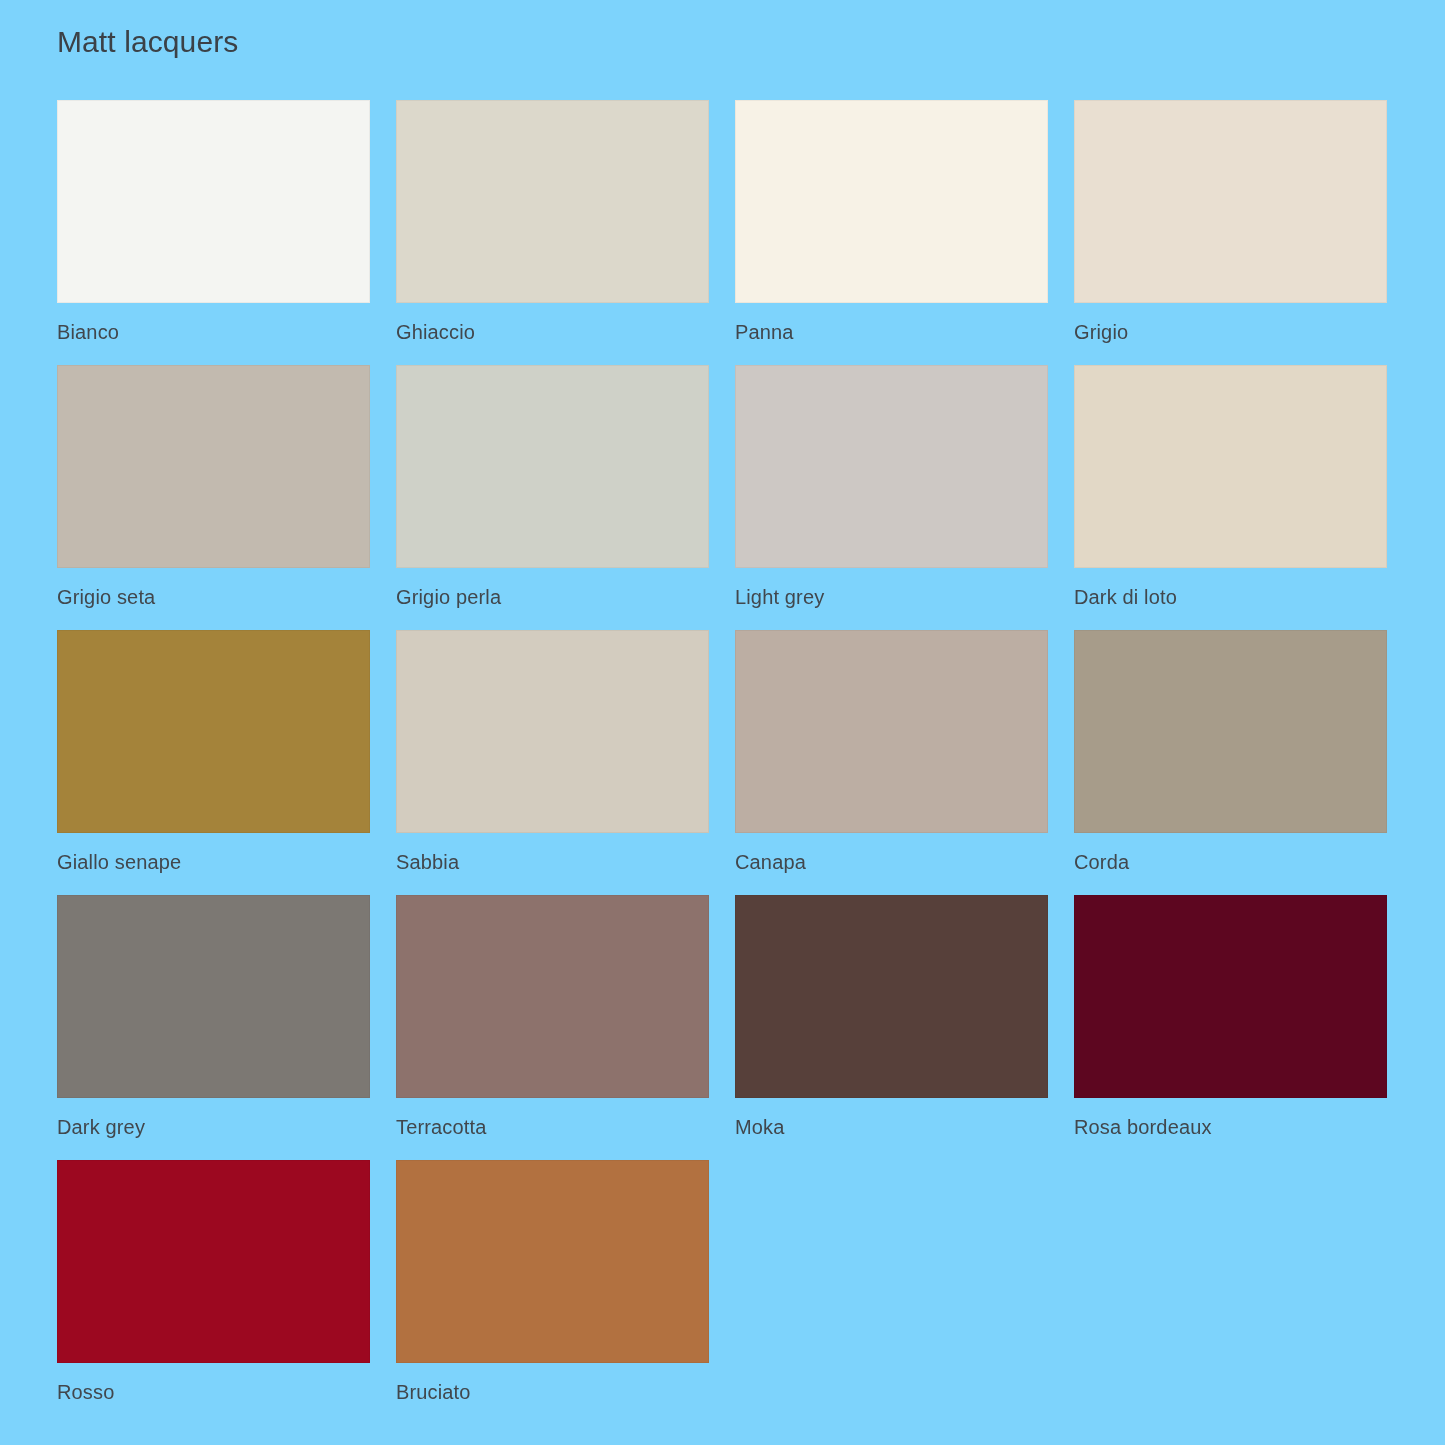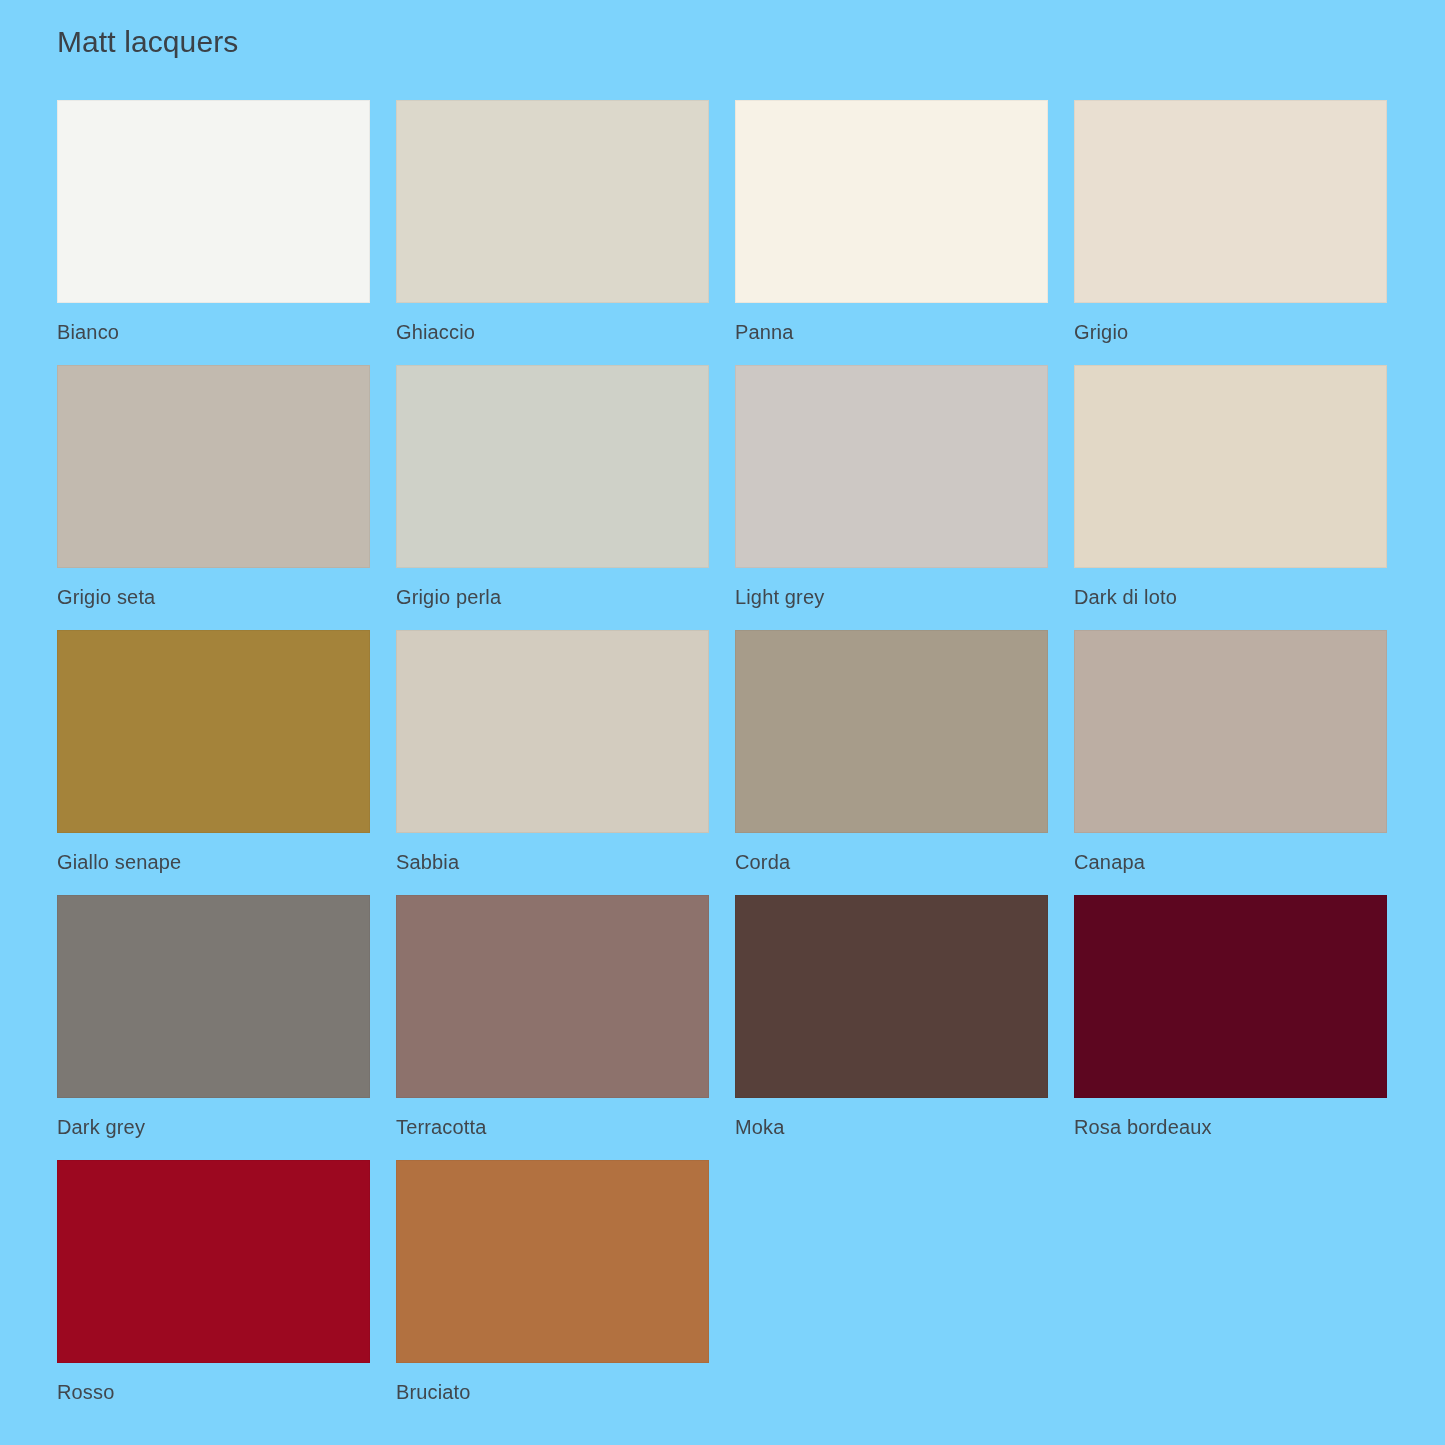--- a/index.html
+++ b/index.html
@@ -113,26 +113,26 @@
       </div>
       <div class="swatch-cell">
         <span class="swatch-chip" style="background-color: rgb(164, 131, 58);"></span>
         <span class="swatch-label">Giallo senape</span>
       </div>
       <div class="swatch-cell">
         <span class="swatch-chip" style="background-color: rgb(211, 204, 191);"></span>
         <span class="swatch-label">Sabbia</span>
       </div>
       <div class="swatch-cell">
+        <span class="swatch-chip" style="background-color: rgb(188, 174, 163);"></span>
+        <span class="swatch-label">Canapa</span>
+      </div>
+      <div class="swatch-cell">
         <span class="swatch-chip" style="background-color: rgb(167, 156, 138);"></span>
         <span class="swatch-label">Corda</span>
-      </div>
-      <div class="swatch-cell">
-        <span class="swatch-chip" style="background-color: rgb(188, 174, 163);"></span>
-        <span class="swatch-label">Canapa</span>
       </div>
       <div class="swatch-cell">
         <span class="swatch-chip" style="background-color: rgb(124, 120, 115);"></span>
         <span class="swatch-label">Dark grey</span>
       </div>
       <div class="swatch-cell">
         <span class="swatch-chip" style="background-color: rgb(141, 114, 108);"></span>
         <span class="swatch-label">Terracotta</span>
       </div>
       <div class="swatch-cell">

